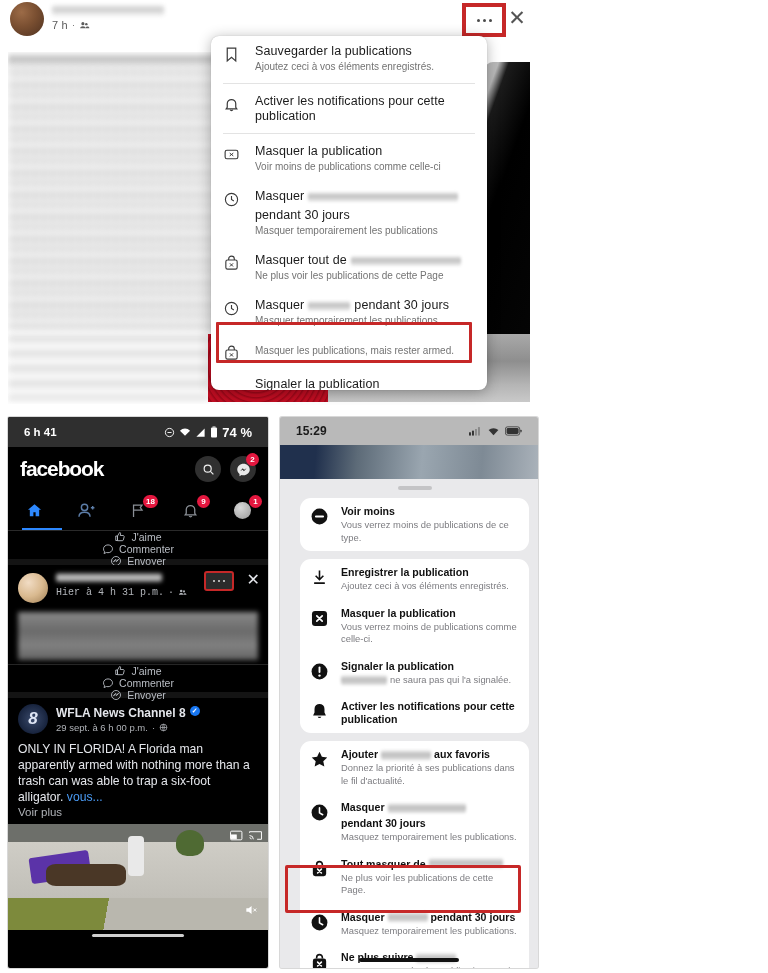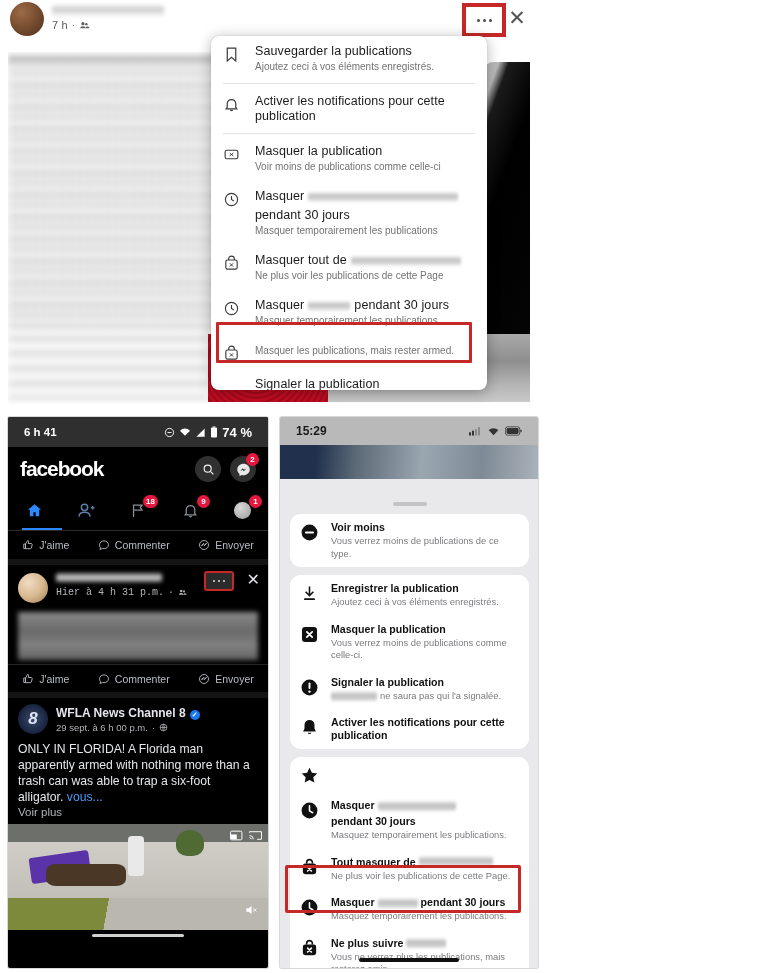--- a/index.html
+++ b/index.html
@@ -155,21 +155,21 @@
     font-weight: bold;
   }
   .mL-tabs {
     height: 40px; display: flex; align-items: center; justify-content: space-around;
     background: #000; border-bottom: 1px solid #2a2a2a; position: relative;
   }
   .mL-tab { position: relative; width: 34px; height: 26px; display:flex; align-items:center; justify-content:center; }
   .tab-underline { position: absolute; left: 14px; bottom: 0; width: 40px; height: 2.5px; background: #2d88ff; }
   .mL-actions {
     height: 28px; display: flex; align-items: center; justify-content: space-around;
-    color: #b9bdc4; font-size: 10.5px; background: #000;
+    color: #b9bdc4; font-size: 10.5px; background: #000; flex-direction: column;
   }
   .mL-actions .a { display: flex; align-items: center; gap: 5px; }
   .mL-divider { height: 6px; background: #141414; }
   .mL-post { background: #000; padding: 8px 10px 0 10px; position: relative; }
   .mL-post-head { display: flex; align-items: flex-start; gap: 8px; font-family: Liberation Mono, monospace; }
   .mL-avatar {
     width: 30px; height: 30px; border-radius: 50%;
     background: radial-gradient(circle at 35% 32%, #f1dcc4 0%, #d9b98f 50%, #9d7c52 100%);
   }
   .mL-nameblur {
@@ -199,21 +199,21 @@
   .mL-suggest .lft { display: flex; align-items: center; gap: 6px; }
   .sug-sq { width: 13px; height: 13px; border-radius: 3px; background: #1877f2; display:flex;align-items:center;justify-content:center; }
   .mL-news { background: #000; padding: 6px 10px 0 10px; }
   .news-head { display: flex; align-items: center; gap: 8px; }
   .news-logo {
     width: 30px; height: 30px; border-radius: 50%;
     background: radial-gradient(circle at 50% 50%, #3a4a6b, #17233d 70%);
     color: #dfe6f5; font-size: 17px; font-weight: bold;
     display:flex; align-items:center; justify-content:center; font-style: italic;
   }
-  .news-name { color: #e4e6eb; font-size: 12px; font-weight: bold; display:flex; align-items:flex-end; gap:4px; }
+  .news-name { color: #e4e6eb; font-size: 12px; font-weight: bold; display:flex; align-items:flex-start; gap:4px; }
   .verif { width: 10px; height: 10px; border-radius: 50%; background: #1877f2; color:#fff; font-size:7px; display:flex;align-items:center;justify-content:center; }
   .news-meta { color: #b0b3b8; font-size: 9.5px; margin-top: 2px; display:flex; align-items:center; gap:4px;}
   .news-text { color: #e4e6eb; font-size: 12.2px; line-height: 16px; margin-top: 7px; }
   .news-link { color: #4a9bf5; }
   .news-more { color: #b0b3b8; font-size: 11.5px; margin-top: 1px; }
   .mL-video { position: relative; margin-top: 6px; height: 118px; overflow: hidden; }
   .vid-sky { position:absolute; left:0; top:0; width:100%; height: 30px; background:#6d6f6a; }
   .vid-drive { position:absolute; left:0; top:18px; width:100%; height:72px; background: linear-gradient(180deg,#cfcdc6,#bdbbb4); }
   .vid-grass { position:absolute; left:0; bottom:12px; width:100%; height:32px;
     background: linear-gradient(100deg,#7d8a3c 0 38%, #b9b7ae 38% 100%); }
@@ -238,22 +238,21 @@
     padding: 0 16px; font-size: 12px; font-weight: bold;
   }
   .mR-status .right { display: flex; align-items: center; gap: 5px; }
   .mR-photo {
     height: 34px;
     background: linear-gradient(95deg,#20304d 0 14%, #5d6b78 30%, #9aa6b0 55%, #7e8a95 78%, #aab2ba 100%);
   }
   .mR-sheet {
     position: absolute; left: 0; right: 0; top: 62px; bottom: 0;
     background: #e9e9eb; border-top-left-radius: 13px; border-top-right-radius: 13px;
-    padding: 6px 9px 0 10px;
-    margin-top: 16px;
+    padding: 6px 9px 0 20px;
   }
   .grabber { width: 34px; height: 4px; background: #c4c4c6; border-radius: 2px; margin: 1px auto 8px auto; }
   .card { background: #fff; border-radius: 11px; margin-bottom: 8px; overflow: hidden; }
   .mR-mi { display: flex; gap: 10px; padding: 7px 11px 7px 10px; align-items: flex-start; }
   .mR-mi .ico { width: 21px; min-width: 21px; padding-top: 2px; }
   .mR-mi .t1 {
     font-size: 10.6px; color: #111; font-weight: bold; line-height: 13px;
     display: flex; flex-wrap: wrap; align-items: center; gap: 3px;
   }
   .mR-mi .t2 { font-size: 9.4px; color: #7c7c80; line-height: 12.5px; margin-top: 1px; }
@@ -746,20 +745,28 @@
         </div>
       </div>
 
       <div class="card">
         <div class="mR-mi">
           <span class="ico">
             <svg class="sico" viewBox="0 0 24 24" fill="#111">
                 <path d="M12 2.2l3 6.3 6.8.9-5 4.7 1.3 6.8L12 17.6 5.9 20.9l1.3-6.8-5-4.7 6.8-.9z"></path>
               </svg>
           </span>
+          <span>
+            <span class="t1" style="display:flex;align-items:center;gap:3px">
+              <span>Ajouter</span>
+              <span class="blurword d" style="width:50px"></span>
+              <span>aux favoris</span>
+            </span>
+            <span class="t2" style="display:block">Donnez la priorité à ses publications dans le fil d'actualité.</span>
+          </span>
         </div>
         <div class="mR-mi">
           <span class="ico">
             <svg class="sico" viewBox="0 0 24 24">
                 <circle cx="12" cy="12" r="10" fill="#111"></circle>
                 <path d="M12 6.2v6.2l4 2.4" stroke="#fff" stroke-width="2" fill="none" stroke-linecap="round"></path>
               </svg>
           </span>
           <span>
             <span class="t1" style="display:flex;align-items:center;gap:3px;flex-wrap:wrap">

